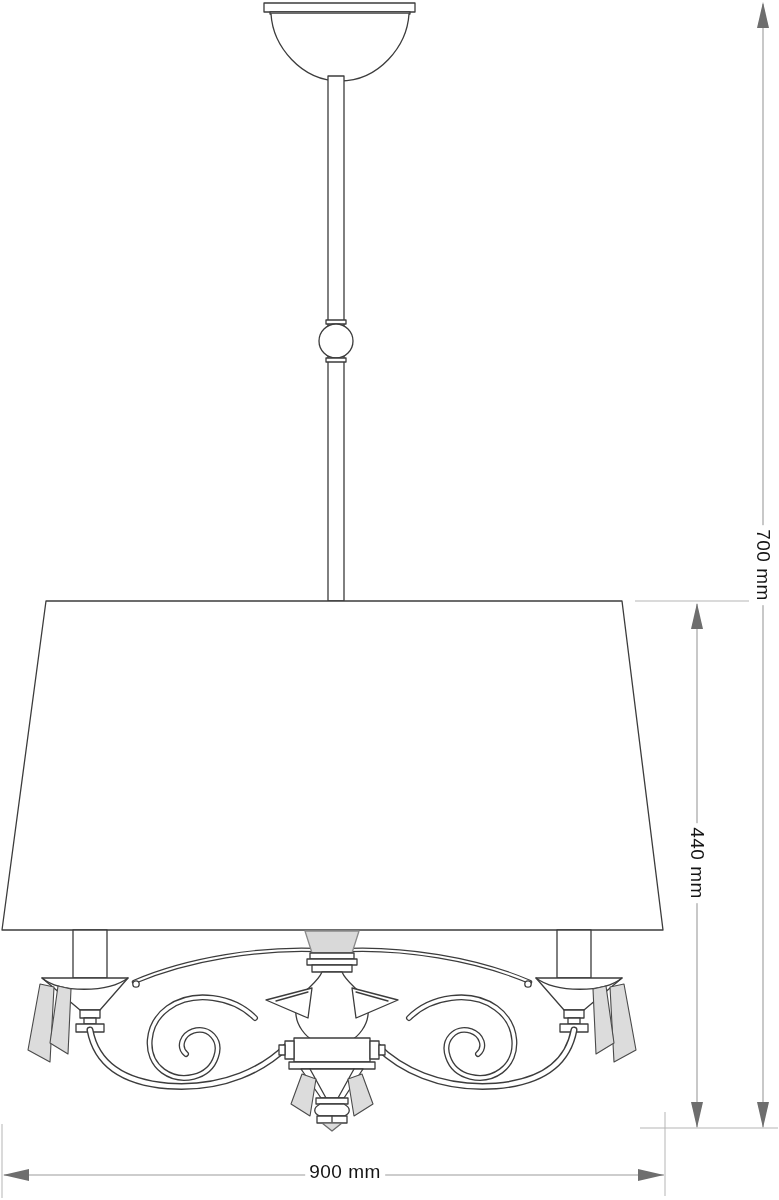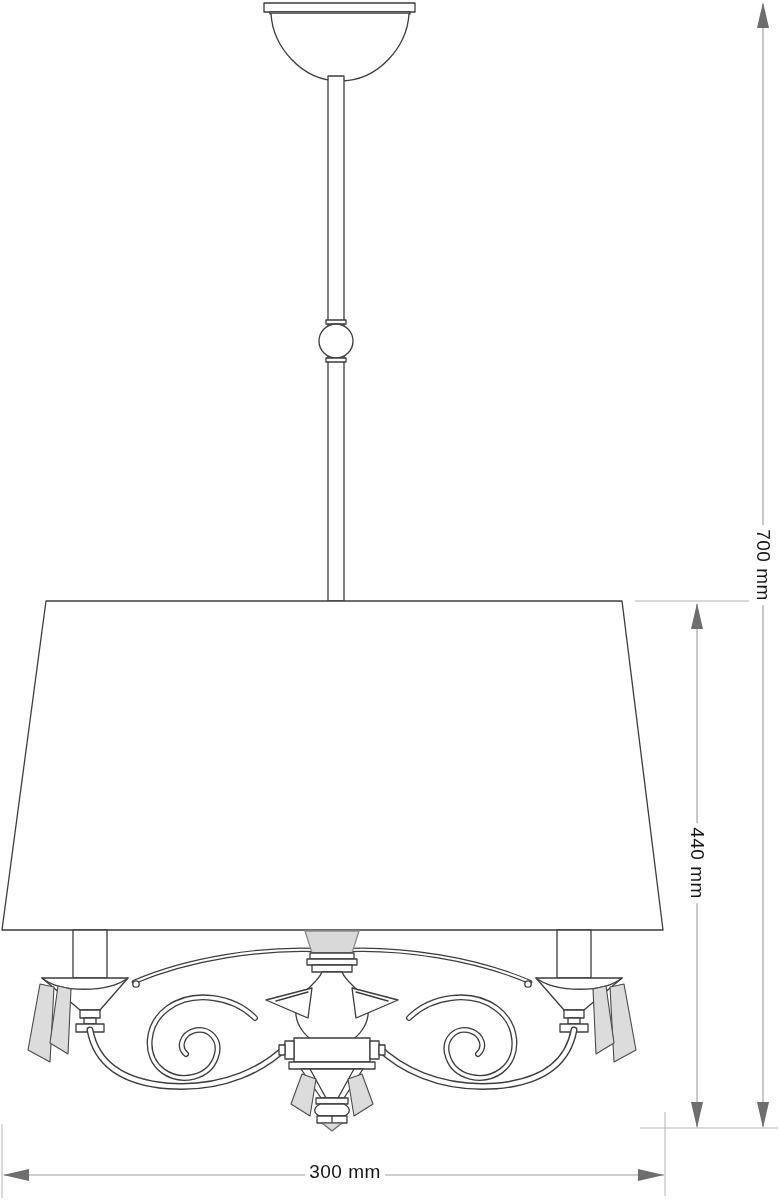--- a/index.html
+++ b/index.html
@@ -156,15 +156,15 @@
         <path d="M29,1169 L29,1181 L3,1175 Z"></path>
         <path d="M638,1169 L638,1181 L664,1175 Z"></path>
       </g>
     </g>
   </svg>
 
   <span class="dim-label vertical" style="left:763px; top:565px;">700 mm</span>
 
   <span class="dim-label vertical" style="left:697px; top:863px;">440 mm</span>
 
-  <span class="dim-label horizontal" style="left:345px; top:1172px;">300 mm</span>
+  <span class="dim-label horizontal" style="left:345px; top:1172px;">900 mm</span>
 
 </div>
 
 </body></html>

